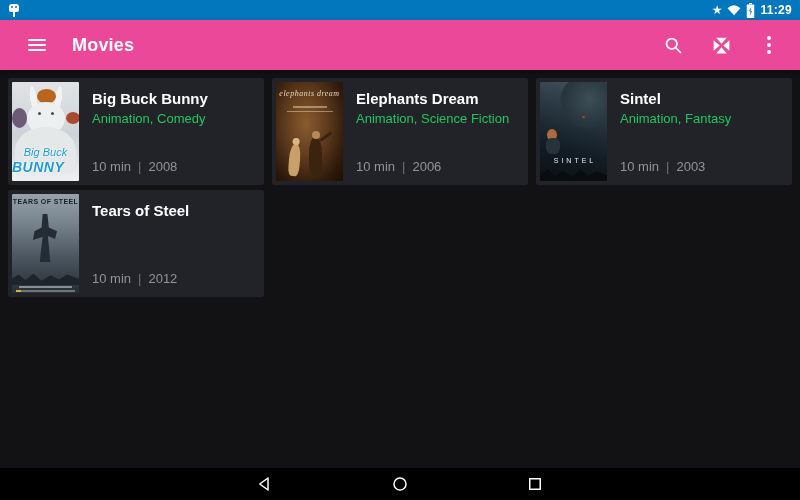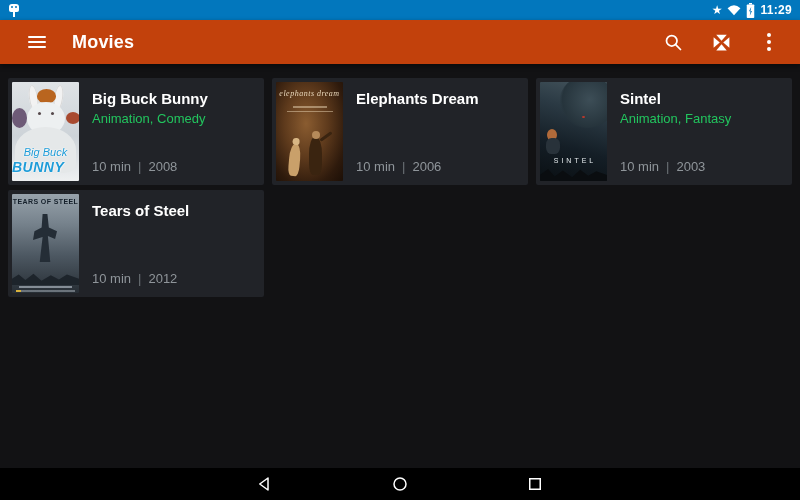--- a/index.html
+++ b/index.html
@@ -17,21 +17,21 @@
   .sb-right{margin-left:auto;display:flex;align-items:center;gap:5px;}
   .sb-star{font-size:12px;line-height:1;color:#fff;}
   .sb-time{font-size:12px;font-weight:bold;letter-spacing:.3px;}
   .usb-icon{width:12px;height:16px;position:relative;}
   .usb-icon .head{position:absolute;top:2px;left:1px;width:10px;height:8px;background:#fff;border-radius:3px 3px 2px 2px;}
   .usb-icon .eye{position:absolute;top:4px;width:2px;height:2px;background:#0277BD;border-radius:50%;}
   .usb-icon .eye.l{left:3px}.usb-icon .eye.r{left:7px}
   .usb-icon .stem{position:absolute;top:10px;left:5px;width:2px;height:5px;background:#fff;}
   
   .app-bar{
-    height:44px;background:#c2410c;display:flex;align-items:center;
+    height:50px;background:#ec4899;display:flex;align-items:center;
     padding:0 12px 0 18px;box-shadow:0 2px 5px rgba(0,0,0,.45);
     position:relative;z-index:5;
   }
   .hamburger{width:40px;height:40px;display:flex;flex-direction:column;justify-content:center;gap:3px;cursor:pointer;background:none;border:none;padding:0 10px;}
   .hamburger span{display:block;width:18px;height:2px;background:#fff;border-radius:1px;}
   .app-title{color:#fff;font-size:18px;font-weight:bold;margin-left:14px;letter-spacing:.2px;}
   .ab-actions{margin-left:auto;display:flex;align-items:center;gap:10px;}
   .ab-btn{width:38px;height:40px;display:flex;align-items:center;justify-content:center;background:none;border:none;cursor:pointer;padding:0;}
   .overflow-dots{display:flex;flex-direction:column;gap:3px;}
   .overflow-dots i{width:4px;height:4px;border-radius:50%;background:#fff;}
@@ -194,20 +194,21 @@
             <div class="p-art pa-ed">
     <div class="t">elephants dream</div>
     <div class="c1"></div>
               <div class="c2"></div>
     <div class="fig1"></div>
               <div class="fig2"></div>
   </div>
           </div>
     <div class="info">
       <div class="title">Elephants Dream</div>
+      <div class="genres">Animation, Science Fiction</div>
       <div class="meta">
         <span>10 min</span>
         <span class="sep">|</span>
         <span>2006</span>
       </div>
     </div>
   </div>
         <div class="card">
     <div class="poster">
             <div class="p-art pa-sintel">

